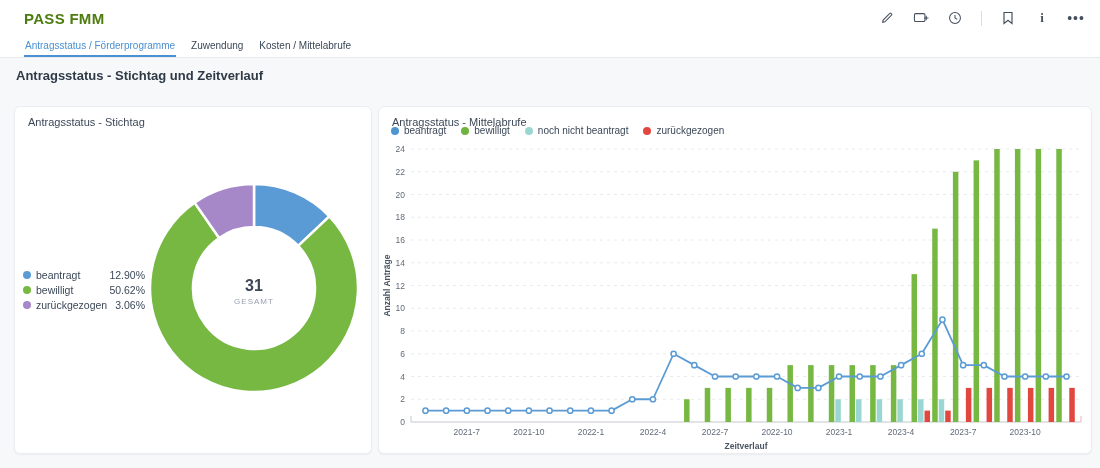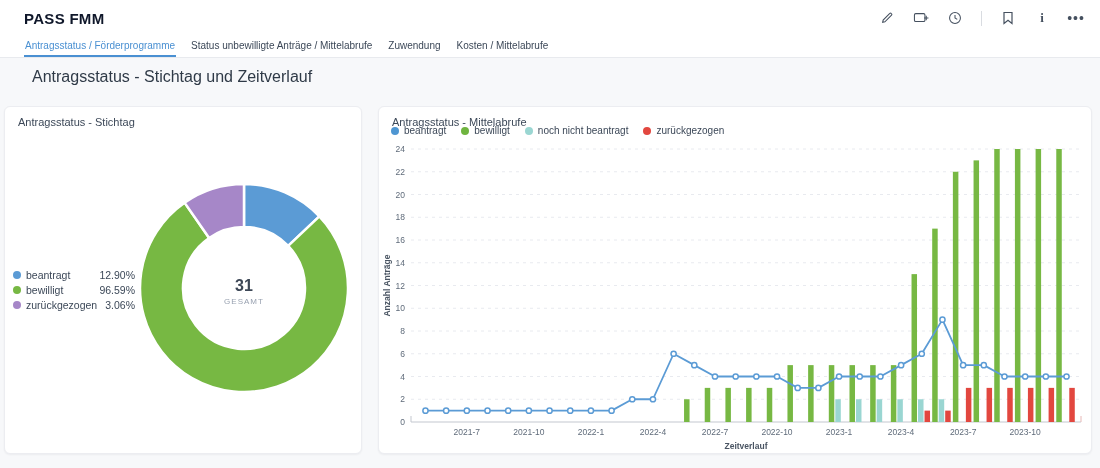--- a/index.html
+++ b/index.html
@@ -10,48 +10,48 @@
     color:#3c4858;
     position:relative;
     overflow:hidden;
   }
   
   .header {
     position:absolute; left:0; top:0; width:1100px; height:36px;
     background:#ffffff; display:flex; align-items:center;
     padding:0 16px 0 24px;
   }
-  .app-title { font-size:15px; font-weight:700; color:#0f172a; letter-spacing:.3px; }
+  .app-title { font-size:15px; font-weight:700; color:#4d7c0f; letter-spacing:.3px; }
   .header-actions { margin-left:auto; display:flex; align-items:center; gap:18px; }
   .hicon { width:16px; height:16px; display:flex; align-items:center; justify-content:center; color:#45505f; cursor:pointer; }
   .hicon svg { display:block; }
   .hdivider { width:1px; height:15px; background:#d9dce1; }
   .info-glyph { font-family:"Liberation Serif", serif; font-weight:700; font-size:13px; color:#45505f; }
   .more-glyph { font-size:14px; color:#45505f; letter-spacing:1px; line-height:8px; }
   
   .tabbar {
     position:absolute; left:0; top:36px; width:1100px; height:22px;
     background:#ffffff; border-bottom:1px solid #e8eaee;
     display:flex; align-items:flex-end; padding-left:24px; gap:14px;
   }
   .tab {
     font-size:10px; color:#3c4858; padding:0 1px 6px 1px; cursor:pointer; white-space:nowrap;
   }
   .tab.active { color:#4a90d2; border-bottom:2px solid #4a90d2; padding-bottom:4px; }
   
   .section-title {
-    position:absolute; left:32px; top:68px;
-    font-size:16px; font-weight:400; color:#2f3a47;
+    position:absolute; left:16px; top:68px;
+    font-size:13px; font-weight:700; color:#2f3a47;
   }
   .card {
     position:absolute; top:106px; height:348px;
     background:#ffffff; border:1px solid #ecedf1; border-radius:6px;
     box-shadow:0 1px 2px rgba(16,24,40,.05);
   }
-  .card-donut { left:4px;  width:358px; }
+  .card-donut { left:14px;  width:358px; }
   .card-combo { left:378px; width:714px; }
   .card-title { position:absolute; left:13px; top:9px; font-size:11px; color:#3c4858; }
   
   .donut-legend { position:absolute; left:8px; top:160px; width:122px; }
   .dlegend-row { display:flex; align-items:center; height:15px; font-size:10.5px; color:#3c4858; cursor:pointer; }
   .dlegend-dot { width:8px; height:8px; border-radius:50%; margin-right:5px; flex:0 0 auto; }
   .dlegend-label { flex:1 1 auto; }
   .dlegend-val { text-align:center; flex:0 0 auto; }
   
   .combo-legend { position:absolute; left:12px; top:18px; display:flex; align-items:center; gap:15px; }
@@ -92,39 +92,38 @@
         <span class="info-glyph">i</span>
       </div>
     <div class="hicon">
         <span class="more-glyph">•••</span>
       </div>
   </div>
 </div>
 
 <div class="tabbar">
   <div class="tab active">Antragsstatus / Förderprogramme</div>
-  <div class="tab">Status unbewilligte Anträge / Mittelabrufe</div>
   <div class="tab">Zuwendung</div>
   <div class="tab">Kosten / Mittelabrufe</div>
 </div>
 
 <div class="section-title">Antragsstatus - Stichtag und Zeitverlauf</div>
 
 <div class="card card-donut">
   <div class="card-title">Antragsstatus - Stichtag</div>
   <div class="donut-legend" id="donut-legend">
       <div class="dlegend-row">
         <span class="dlegend-dot" style="background: rgb(91, 155, 213);"></span>
         <span class="dlegend-label">beantragt</span>
         <span class="dlegend-val">12.90%</span>
       </div>
       <div class="dlegend-row">
         <span class="dlegend-dot" style="background: rgb(119, 184, 67);"></span>
         <span class="dlegend-label">bewilligt</span>
-        <span class="dlegend-val">96.59%</span>
+        <span class="dlegend-val">50.62%</span>
       </div>
       <div class="dlegend-row">
         <span class="dlegend-dot" style="background: rgb(166, 135, 200);"></span>
         <span class="dlegend-label">zurückgezogen</span>
         <span class="dlegend-val">3.06%</span>
       </div>
     </div>
   <svg class="chart-svg" id="donut-svg" width="358" height="348" viewBox="0 0 358 348">
       <path d="M239 77 A104 104 0 0 1 314.36392553945285 109.33216392771575 L283.20384094140985 138.96405768837175 A61 61 0 0 0 239 120 Z" fill="#5b9bd5" stroke="#ffffff" stroke-width="2.5" stroke-linejoin="round"></path>
       <path d="M314.36392553945285 109.33216392771575 A104 104 0 1 1 179.57426566503403 95.65023668017558 L204.14452120737573 130.93908112971837 A61 61 0 1 0 283.20384094140985 138.96405768837175 Z" fill="#77b843" stroke="#ffffff" stroke-width="2.5" stroke-linejoin="round"></path>

